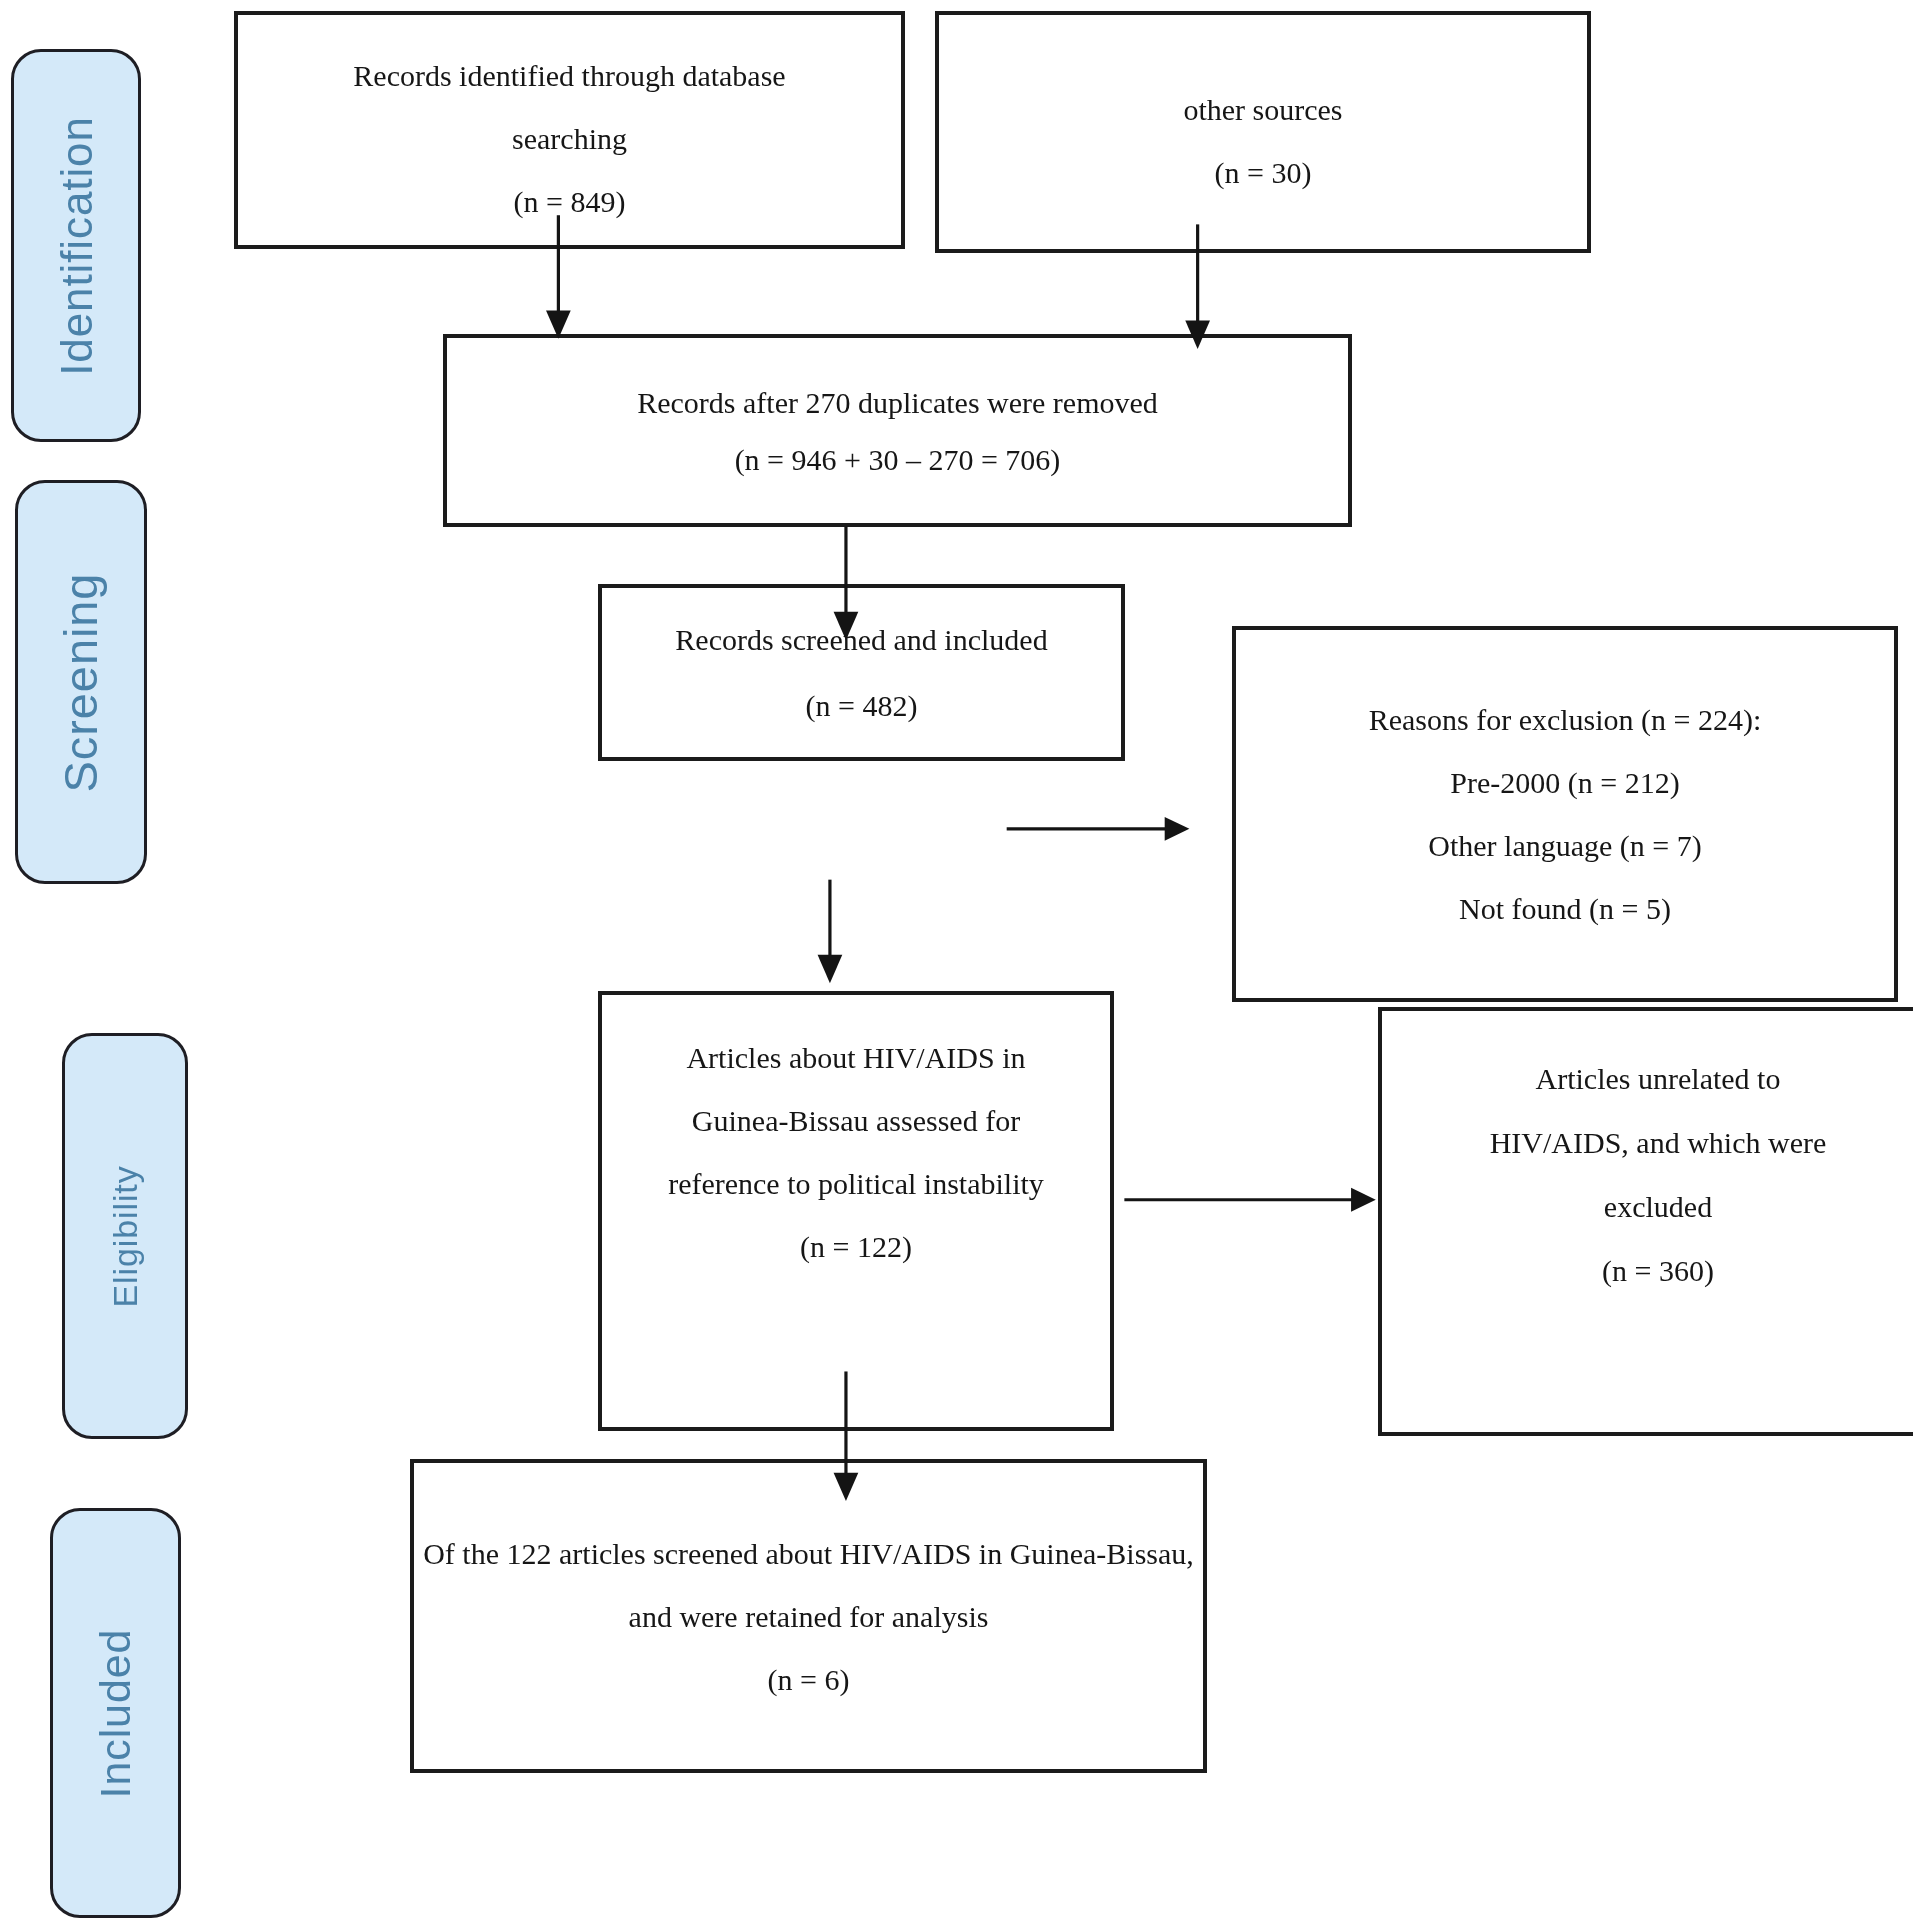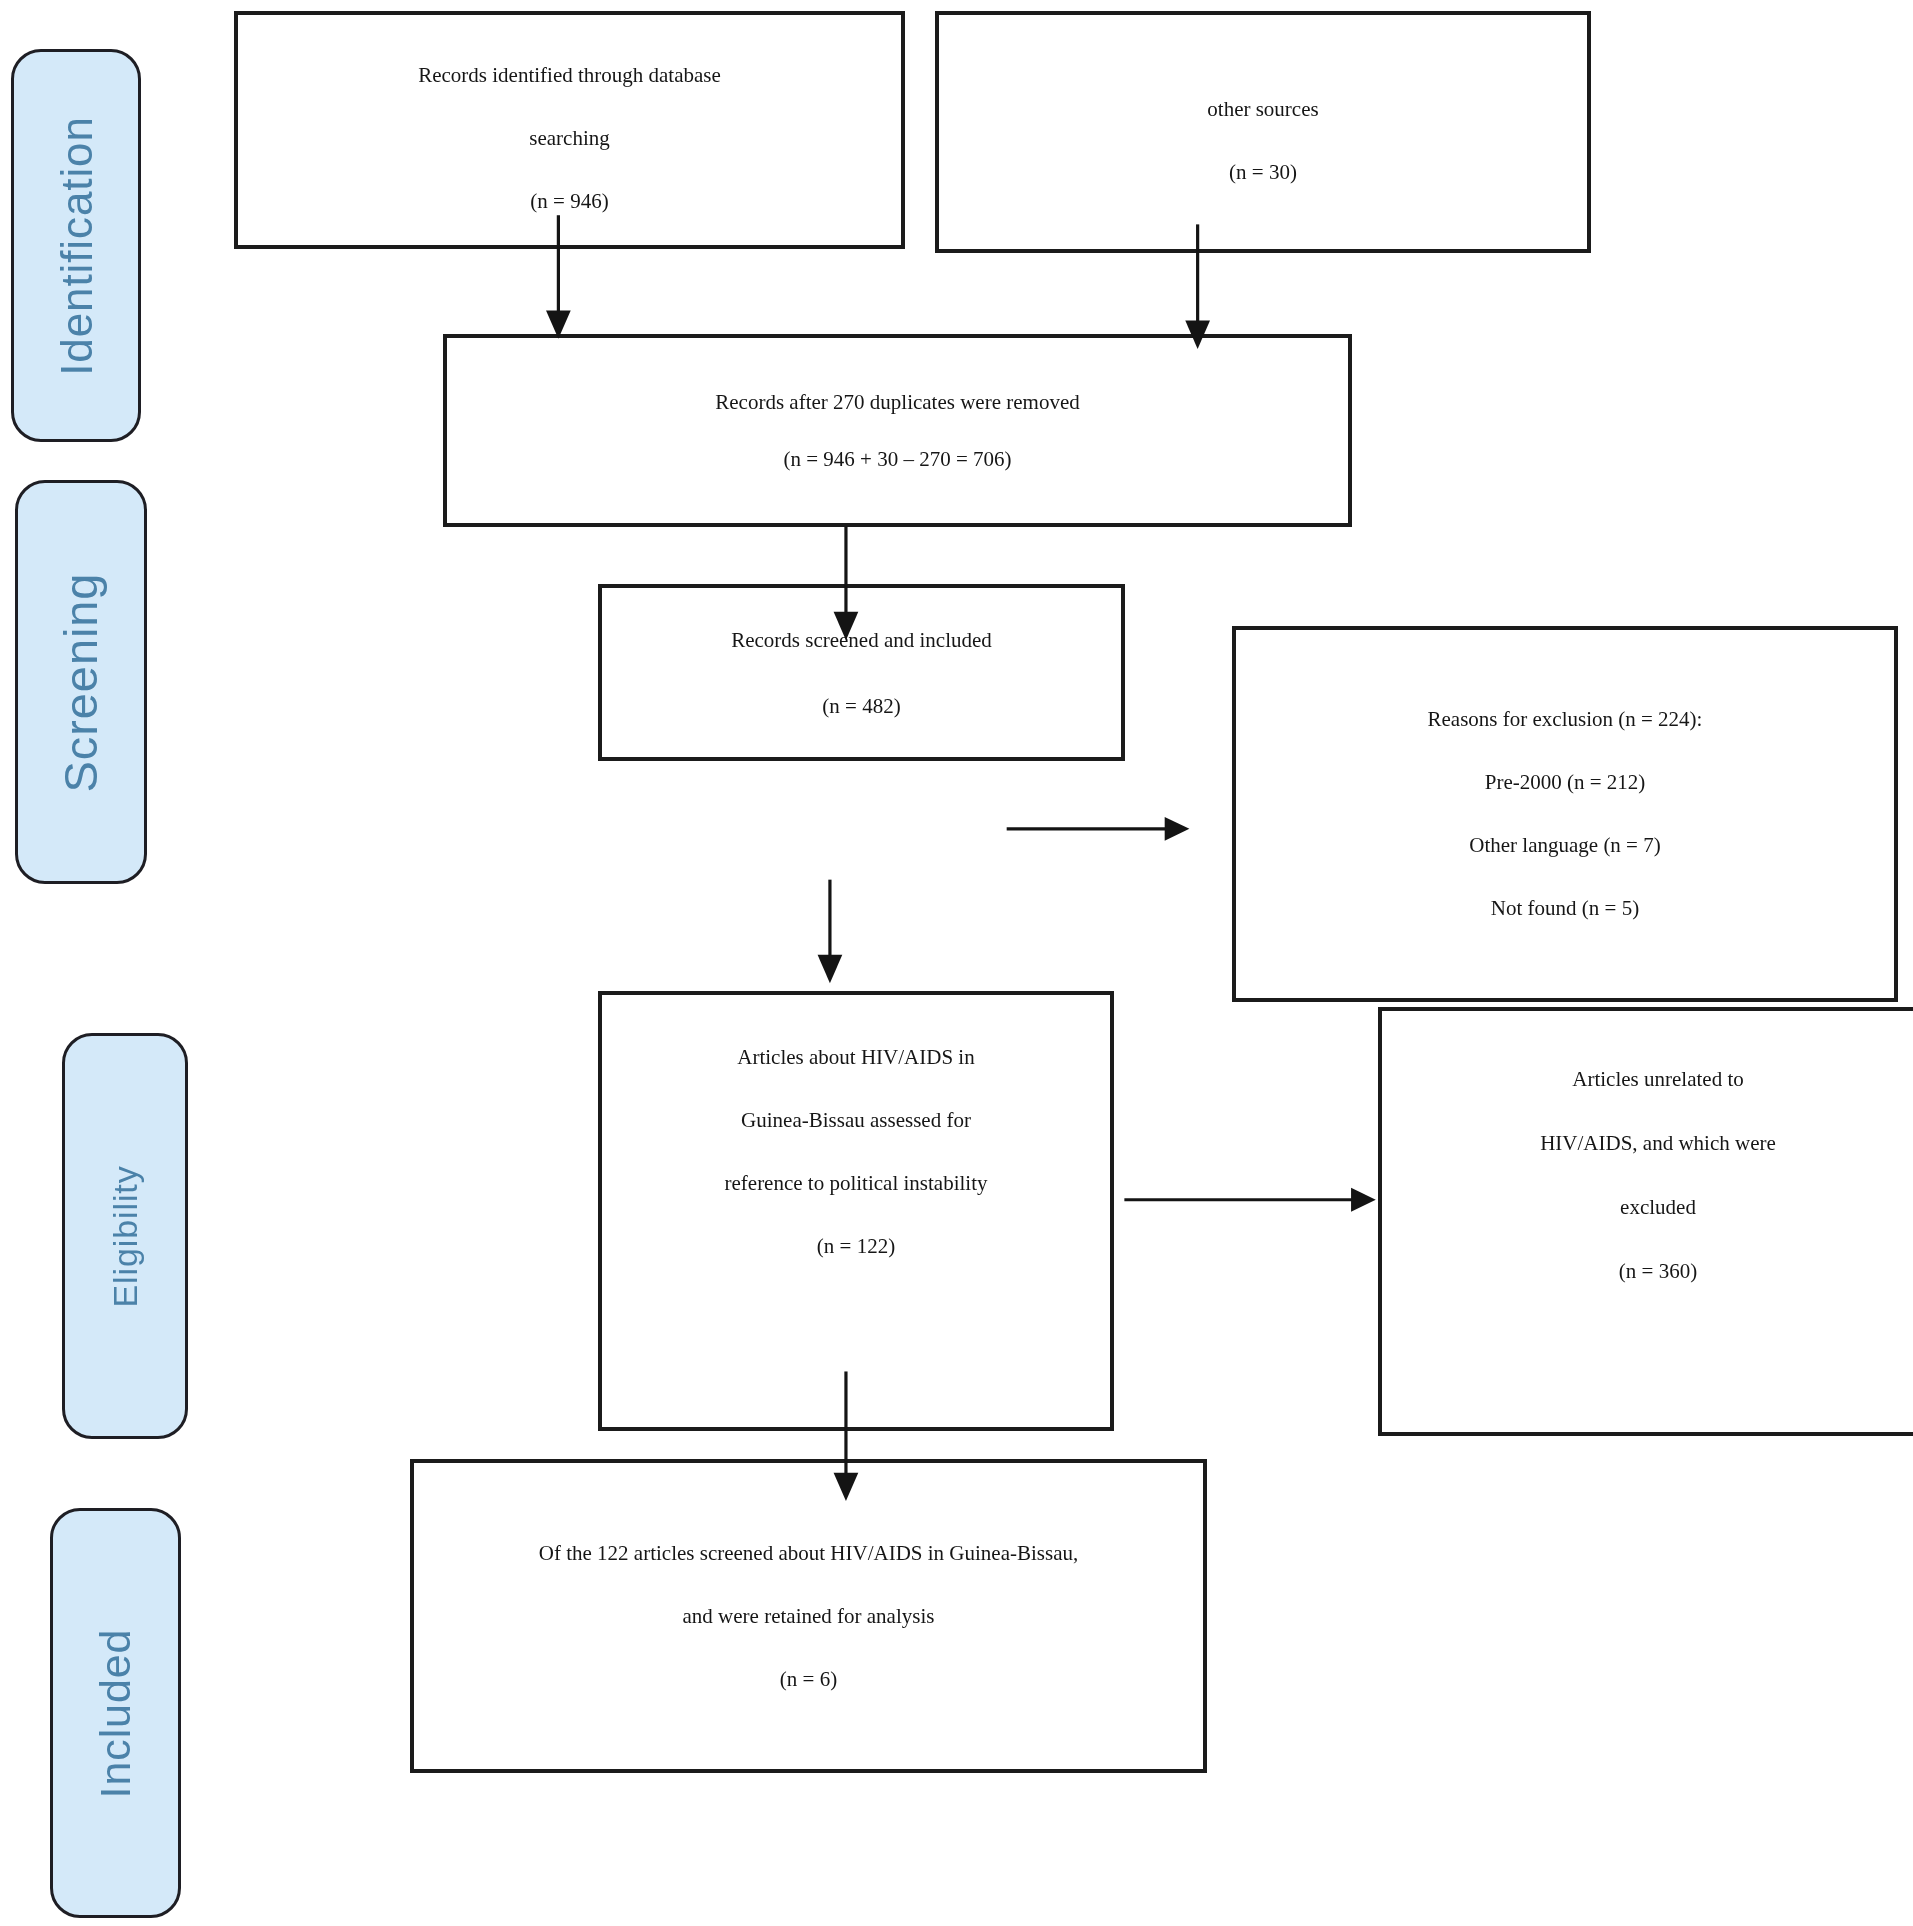--- a/index.html
+++ b/index.html
@@ -38,21 +38,21 @@
     position: absolute;
     box-sizing: border-box;
     background: var(--box_bg, #ffffff);
     border: 4.1px solid var(--box_border, #1b1b1b);
     display: flex;
     flex-direction: column;
     align-items: center;
     justify-content: center;
     text-align: center;
     color: var(--ink, #161616);
-    font-size: 21px;
+    font-size: 30px;
     line-height: 63px;
   }
   .flow-box .box-line {
     display: block;
     white-space: nowrap;
   }
   #box-identified, #box-additional { padding-top: 18.3px; }
   #box-dedup    { line-height: 57px; }
   #box-screened { line-height: 66px; }
   #box-eligibility { justify-content: flex-start; padding-top: 31px; }
@@ -81,21 +81,21 @@
   <div class="stage" style="left:62px; top:1033px; width:126px; height:406px;">
     <span class="stage-label" style="font-size:34px;">Eligibility</span>
   </div>
   <div class="stage" style="left:50px; top:1508px; width:131px; height:410px;">
     <span class="stage-label" style="font-size:43px;">Included</span>
   </div>
 
   <div class="flow-box" id="box-identified" style="left:234px; top:10.5px; width:671px; height:238px;">
     <span class="box-line">Records identified through database</span>
     <span class="box-line">searching</span>
-    <span class="box-line">(n = 946)</span>
+    <span class="box-line">(n = 849)</span>
   </div>
 
   <div class="flow-box" id="box-additional" style="left:935px; top:10.5px; width:656px; height:242px;">
     <span class="box-line">other sources</span>
     <span class="box-line">(n = 30)</span>
   </div>
 
   <div class="flow-box" id="box-dedup" style="left:443px; top:334px; width:909px; height:193px;">
     <span class="box-line">Records after 270 duplicates were removed</span>
     <span class="box-line">(n = 946 + 30 – 270 = 706)</span>

